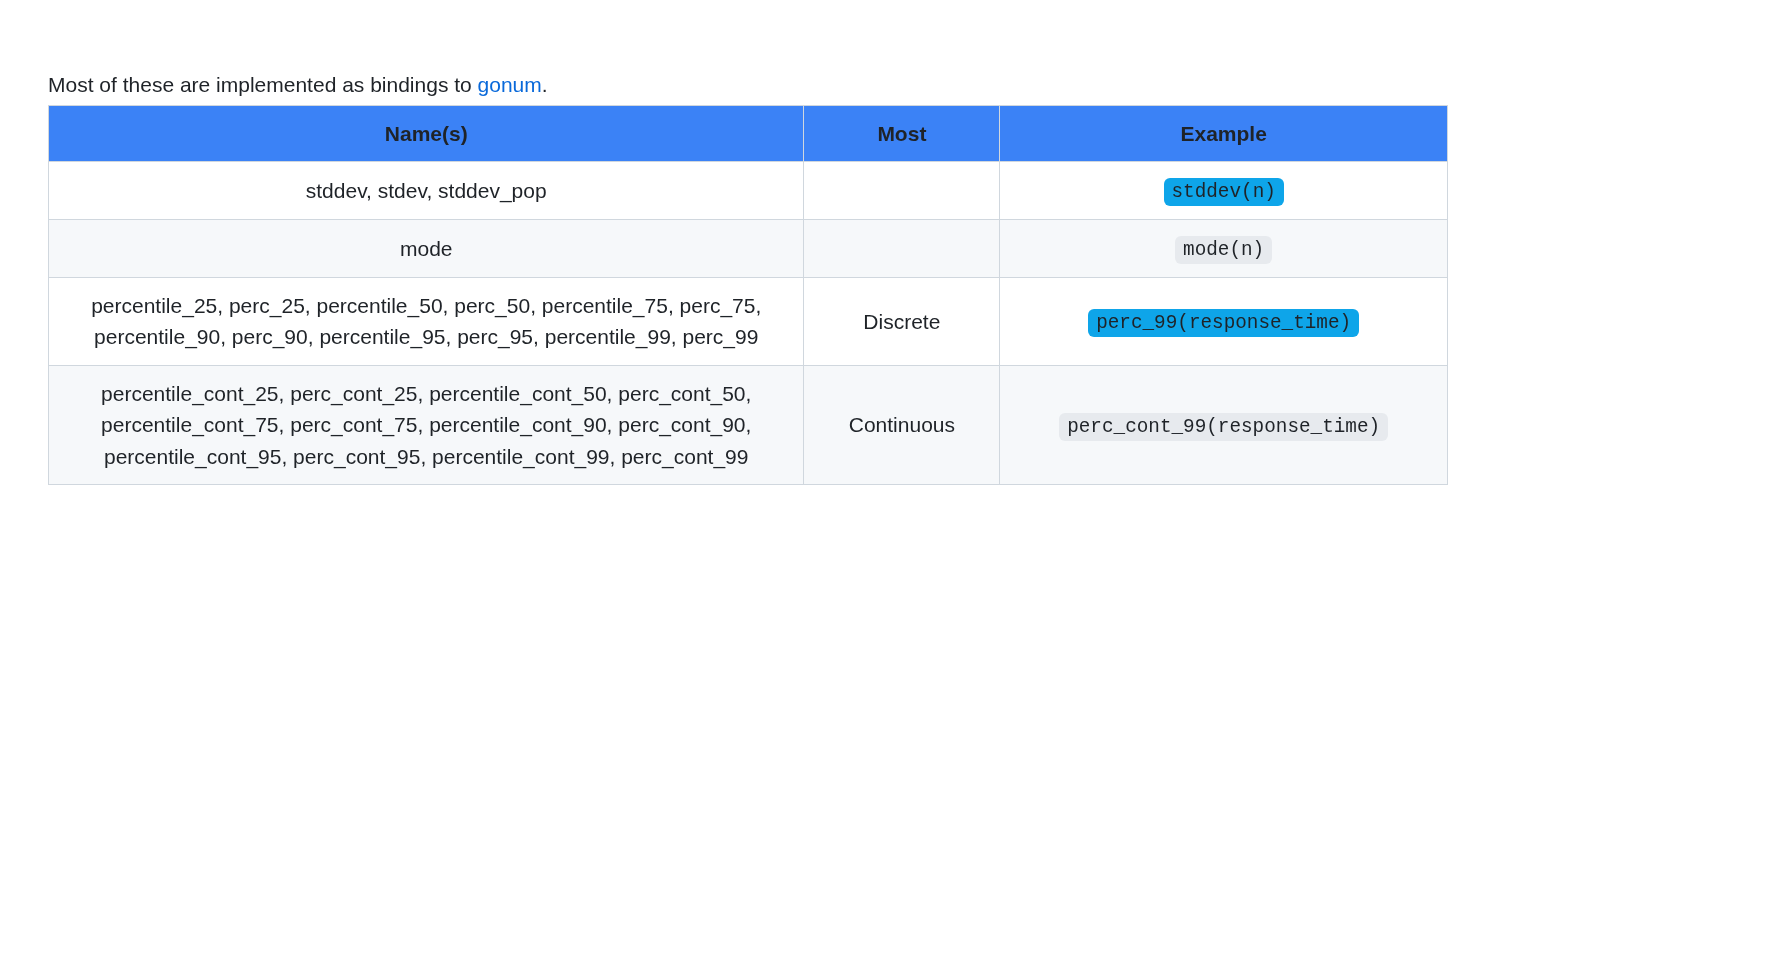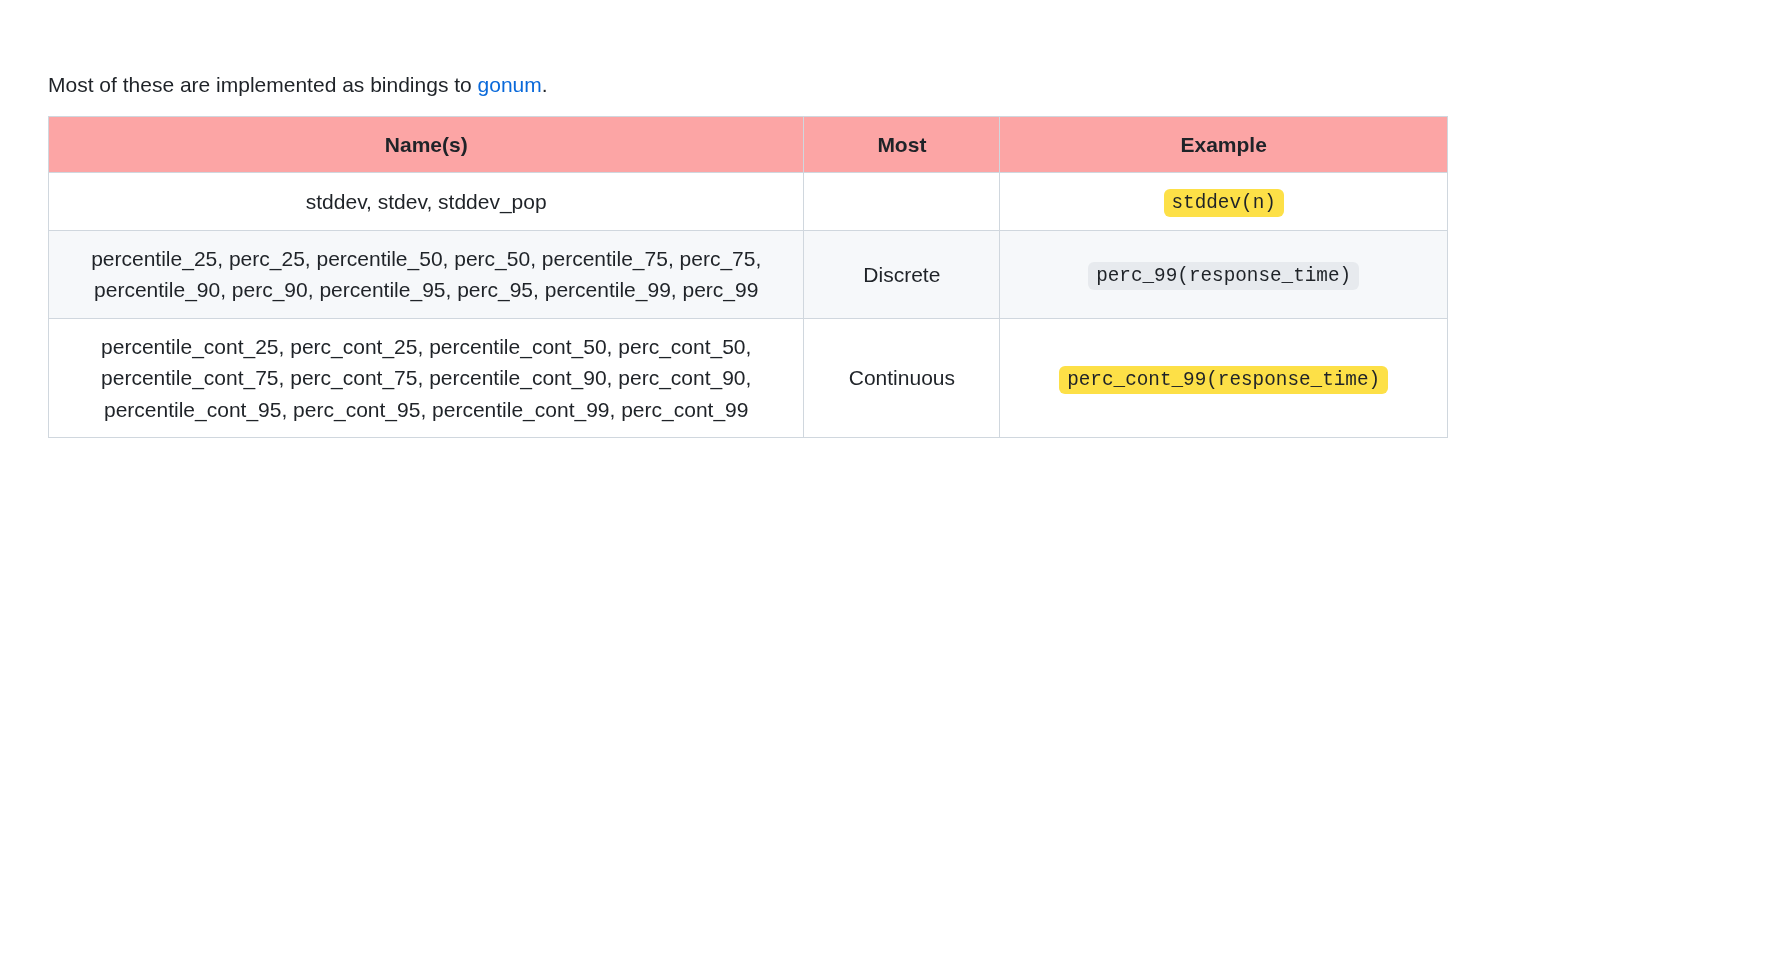--- a/index.html
+++ b/index.html
@@ -5,49 +5,49 @@
   body {
     margin: 0;
     padding: 48px;
     font-family: -apple-system, BlinkMacSystemFont, "Segoe UI", Helvetica, Arial, sans-serif;
     color: #1f2328;
     font-size: 21px;
     line-height: 1.5;
     background: #ffffff;
   }
   .intro {
-    margin-bottom: 15px;
+    margin-bottom: 4px;
   }
   .intro a {
     color: #0969da;
     text-decoration: none;
   }
   table {
     border-collapse: collapse;
     width: 100%;
     max-width: 1400px;
     border: 1px solid #d0d7de;
   }
   th, td {
     border: 1px solid #d0d7de;
     padding: 12px 22px;
     text-align: center;
     vertical-align: middle;
   }
   th {
     font-weight: 600;
     text-align: center;
-    background: #fca5a5;
+    background: #3b82f6;
   }
   tbody tr:nth-child(even) {
     background: #f6f8fa;
   }
   code {
     font-family: ui-monospace, SFMono-Regular, "SF Mono", Menlo, Consolas, "Liberation Mono", monospace;
-    background: #fde047;
+    background: #0ea5e9;
     padding: 3px 8px;
     border-radius: 6px;
     font-size: 0.92em;
   }
   tbody tr:nth-child(even) code {
     background: #e7eaee;
   }
   .col-names { width: 54%; }
   .col-notes { width: 14%; }
   .col-example { width: 32%; }
@@ -67,20 +67,25 @@
       <th class="col-example">Example</th>
     </tr>
   </thead>
   <tbody>
     <tr>
       <td>stddev, stdev, stddev_pop</td>
       <td></td>
       <td><code>stddev(n)</code></td>
     </tr>
     <tr>
+      <td>mode</td>
+      <td></td>
+      <td><code>mode(n)</code></td>
+    </tr>
+    <tr>
       <td>percentile_25, perc_25, percentile_50, perc_50, percentile_75, perc_75, percentile_90, perc_90, percentile_95, perc_95, percentile_99, perc_99</td>
       <td>Discrete</td>
       <td><code>perc_99(response_time)</code></td>
     </tr>
     <tr>
       <td>percentile_cont_25, perc_cont_25, percentile_cont_50, perc_cont_50, percentile_cont_75, perc_cont_75, percentile_cont_90, perc_cont_90, percentile_cont_95, perc_cont_95, percentile_cont_99, perc_cont_99</td>
       <td>Continuous</td>
       <td><code>perc_cont_99(response_time)</code></td>
     </tr>
   </tbody>

